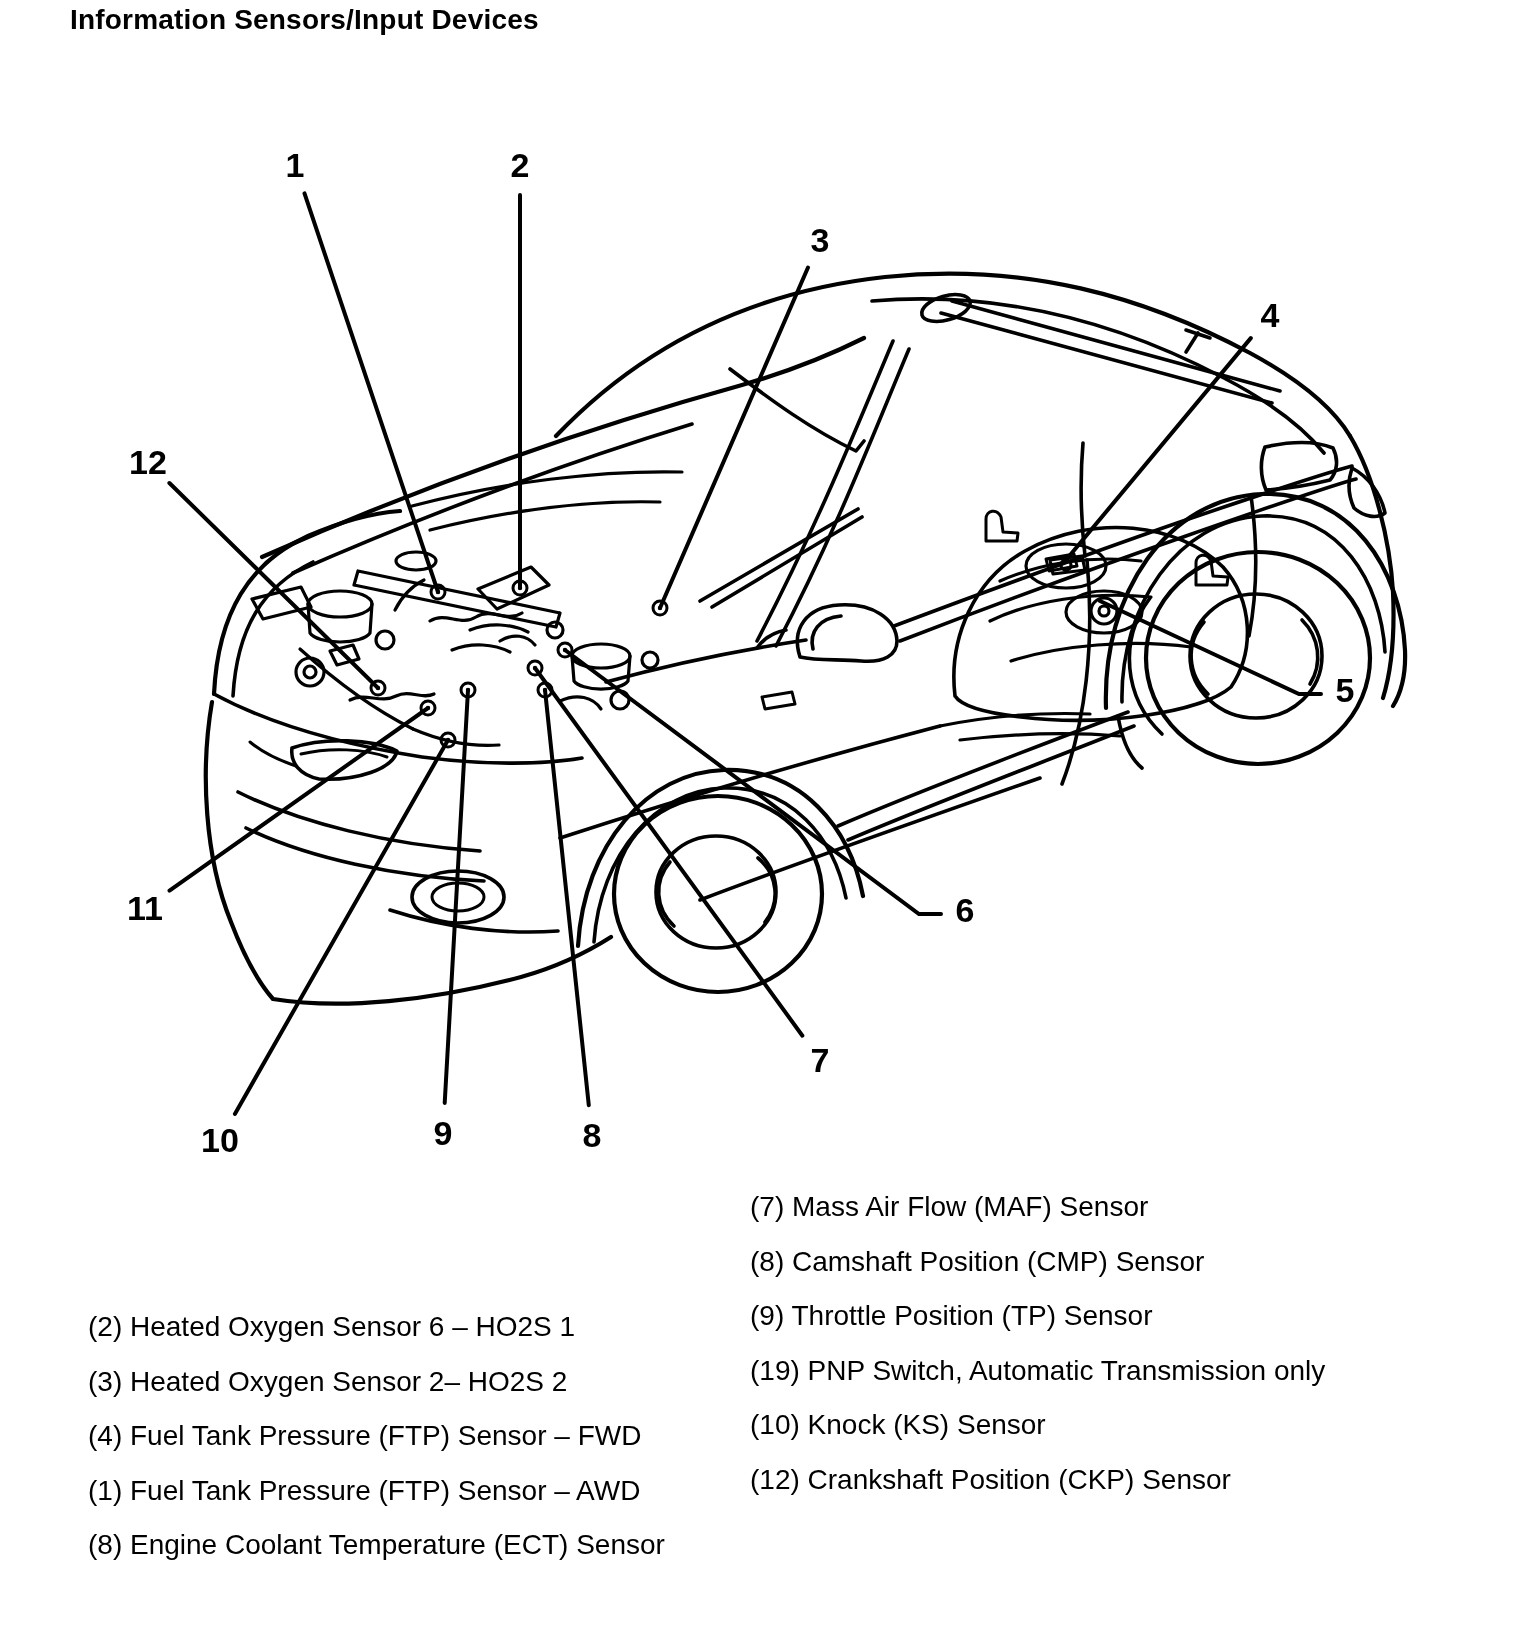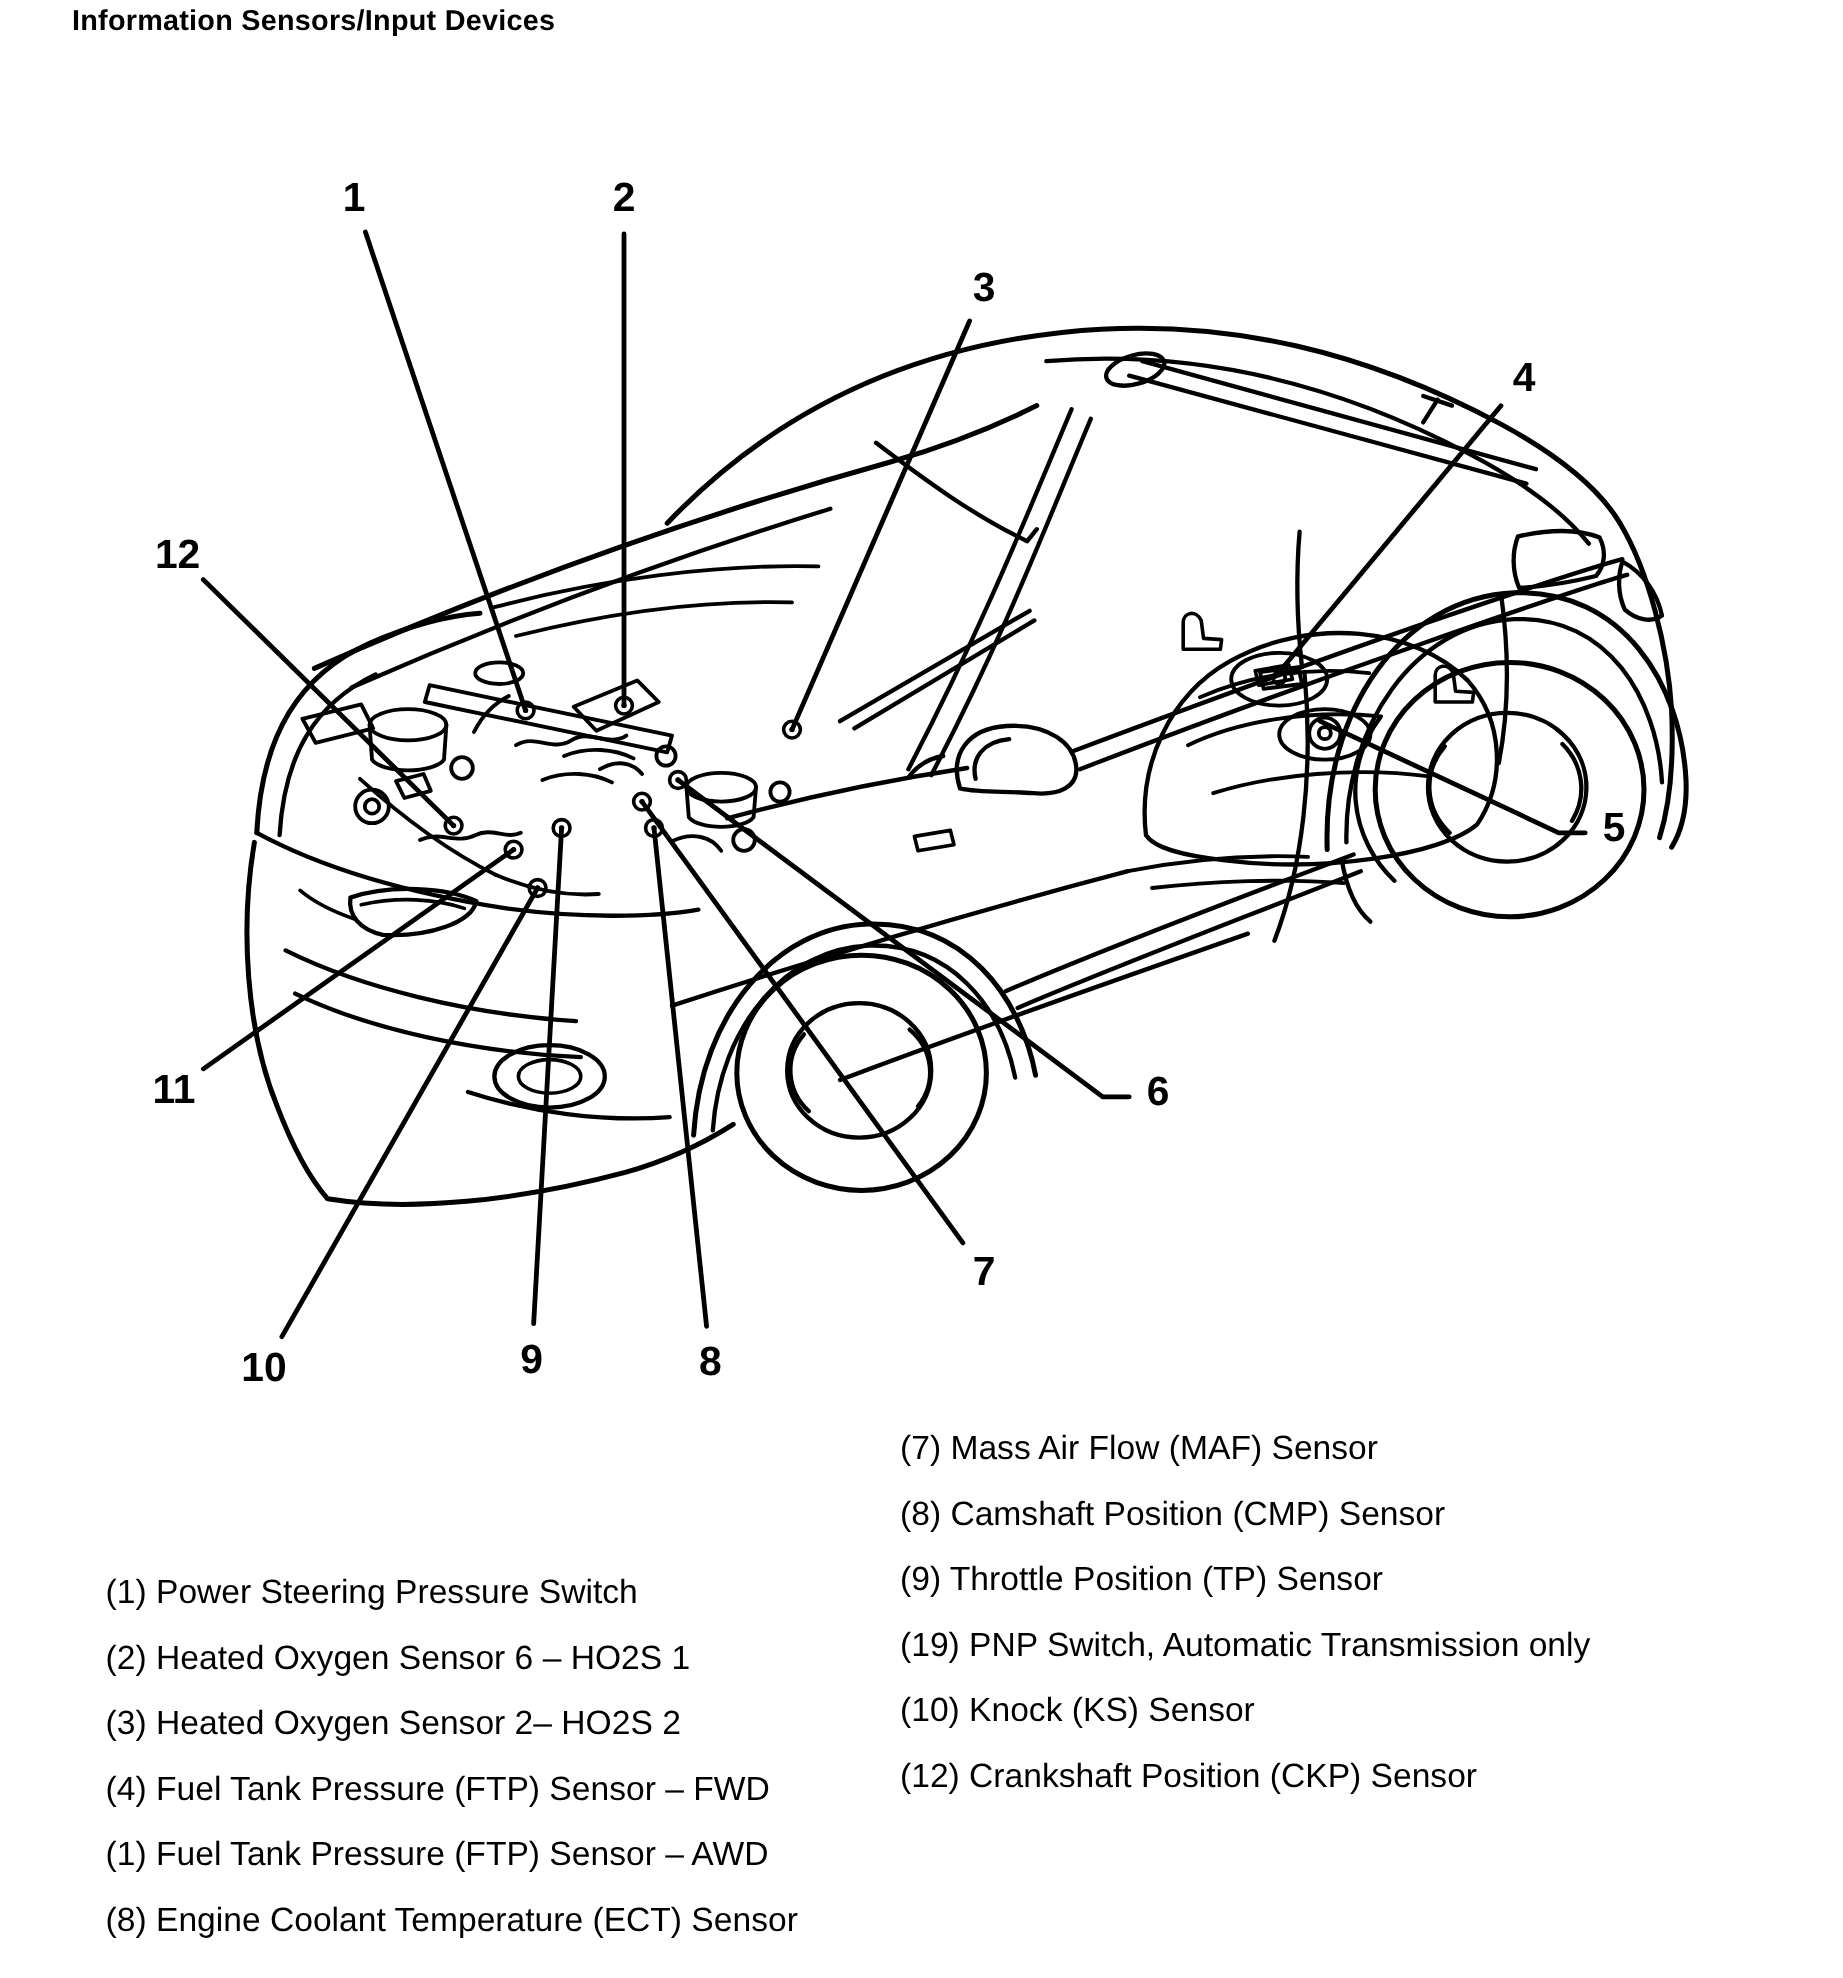--- a/index.html
+++ b/index.html
@@ -7,23 +7,23 @@
     position:relative;
     width:1536px;
     height:1648px;
     background:#ffffff;
     font-family:"Liberation Sans", sans-serif;
     color:#000;
     overflow:hidden;
   }
   .page-title{
     position:absolute;
-    left:60px;
+    left:70px;
     top:4px;
-    font-size:24px;
+    font-size:28px;
     font-weight:bold;
     letter-spacing:0.2px;
   }
   .diagram-svg{
     position:absolute;
     left:0;
     top:0;
   }
   .legend-col{
     position:absolute;
@@ -239,21 +239,20 @@
         <g>
           <path d="M 169.4 483.0 L 378 688" stroke="#000000" stroke-width="4" fill="none" stroke-linecap="round"></path>
           <circle cx="378" cy="688" r="7" stroke="#000000" stroke-width="3" fill="none"></circle>
           <circle cx="378" cy="688" r="2.2" fill="#000000"></circle>
           <text x="148" y="462" text-anchor="middle" dominant-baseline="central" font-family="&quot;Liberation Sans&quot;, sans-serif" font-size="34" font-weight="bold" fill="#000000" stroke="none">12</text>
         </g>
       </g>
   </svg>
 
   <div class="legend-col legend-col-left" id="legend-left">
-      <div class="legend-item">(1) Power Steering Pressure Switch</div>
       <div class="legend-item">(2) Heated Oxygen Sensor 6 – HO2S 1</div>
       <div class="legend-item">(3) Heated Oxygen Sensor 2– HO2S 2</div>
       <div class="legend-item">(4) Fuel Tank Pressure (FTP) Sensor – FWD</div>
       <div class="legend-item">(1) Fuel Tank Pressure (FTP) Sensor – AWD</div>
       <div class="legend-item">(8) Engine Coolant Temperature (ECT) Sensor</div>
     </div>
   <div class="legend-col legend-col-right" id="legend-right">
       <div class="legend-item">(7) Mass Air Flow (MAF) Sensor</div>
       <div class="legend-item">(8) Camshaft Position (CMP) Sensor</div>
       <div class="legend-item">(9) Throttle Position (TP) Sensor</div>

